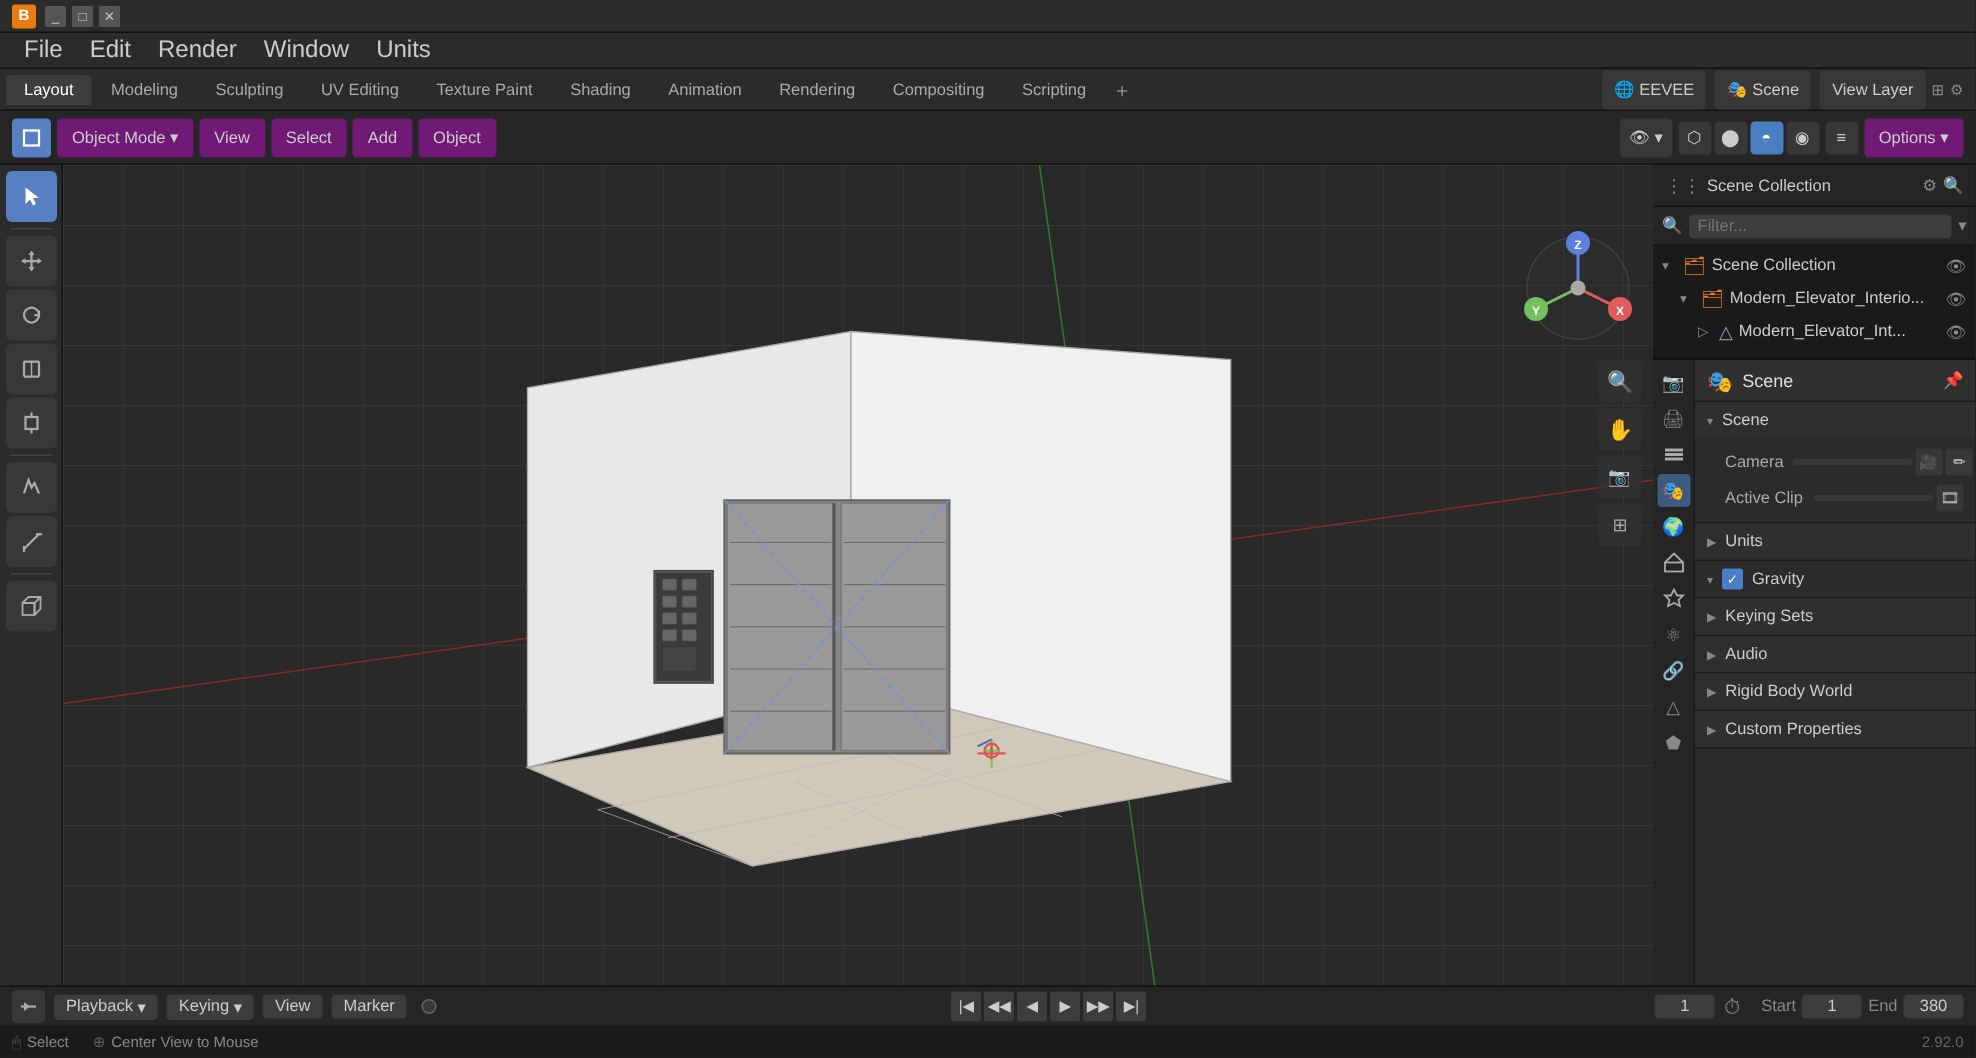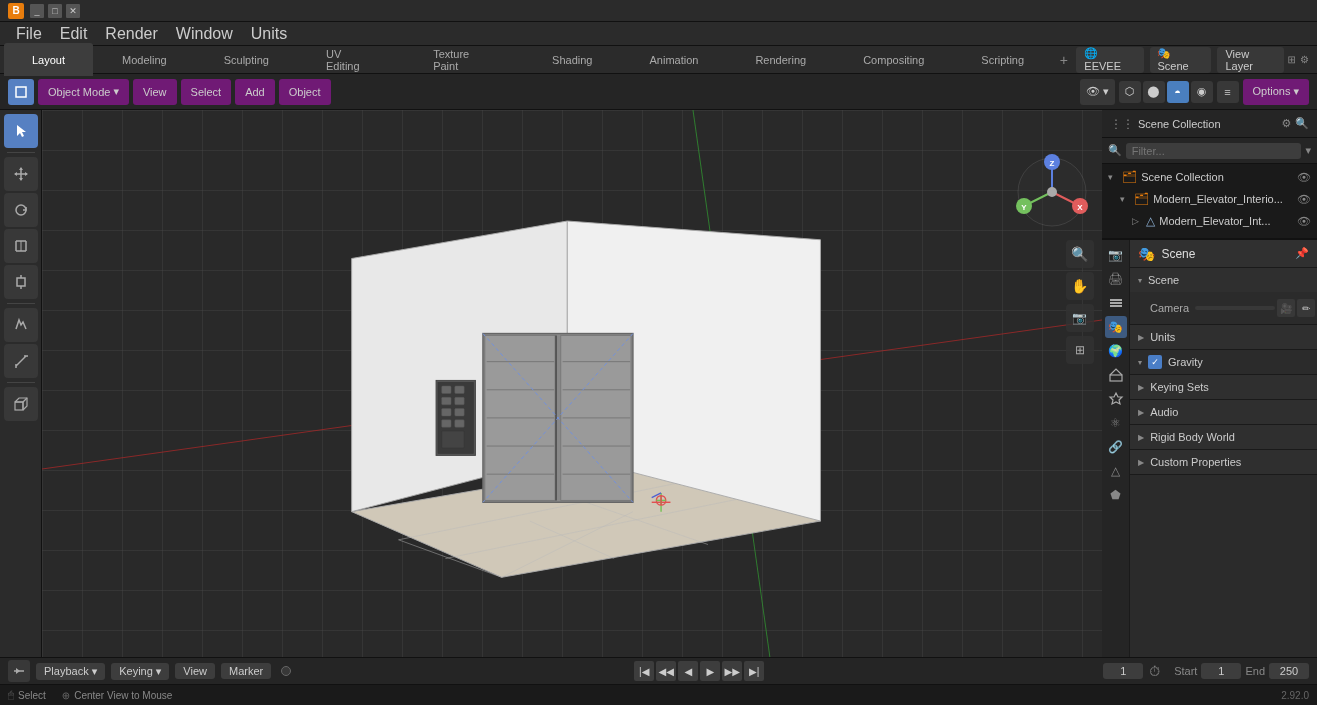--- a/index.html
+++ b/index.html
@@ -70,26 +70,26 @@
     #tab-bar {
       height: 28px;
       background: #2b2b2b;
       display: flex;
       align-items: center;
       padding: 0 4px;
       border-bottom: 1px solid #111;
       gap: 1px;
     }
     .tab {
-      padding: 4px 28px;
+      padding: 4px 12px;
       font-size: 11px;
       color: #aaa;
       cursor: pointer;
       border-radius: 3px 3px 0 0;
-      height: 33px;
+      height: 20px;
       display: flex;
       align-items: center;
     }
     .tab.active {
       background: #3d3d3d;
       color: #fff;
     }
     .tab-add {
       width: 22px; height: 22px;
       display: flex; align-items: center; justify-content: center;
@@ -762,20 +762,27 @@
             <div class="field-row">
               <span class="field-label">Camera</span>
               <div style="display:flex;gap:2px;align-items:center;">
                 <div class="field-value" style="min-width:80px;background:#383838;border-radius:3px;padding:2px 6px;font-size:11px;color:#ccc;"></div>
                 <div class="field-icon">🎥</div>
                 <div class="field-icon">✏</div>
               </div>
             </div>
 
 
+            <div class="field-row">
+              <span class="field-label">Active Clip</span>
+              <div style="display:flex;gap:2px;align-items:center;">
+                <div class="field-value" style="min-width:80px;background:#383838;border-radius:3px;padding:2px 6px;font-size:11px;color:#ccc;"></div>
+                <div class="field-icon">🎞</div>
+              </div>
+            </div>
           </div>
         </div>
 
         <div class="collapsible-section">
           <div class="section-toggle">
             <span class="section-toggle-arrow">▶</span>
             <span class="section-toggle-label">Units</span>
           </div>
         </div>
 
@@ -865,21 +872,21 @@
     <div style="flex:1;"></div>
 
     <div class="timeline-frame">1</div>
 
     <div style="font-size:14px;color:#888;cursor:pointer;">⏱</div>
 
     <div style="display:flex;align-items:center;gap:4px;margin-left:8px;">
       <span style="font-size:11px;color:#888;">Start</span>
       <div class="timeline-frame">1</div>
       <span style="font-size:11px;color:#888;">End</span>
-      <div class="timeline-frame">250</div>
+      <div class="timeline-frame">380</div>
     </div>
   </div>
 
   <div id="status-bar">
     <div class="status-item">
       <span class="status-icon">🖱</span>
       <span>Select</span>
     </div>
     <div class="status-item">
       <span class="status-icon">⊕</span>

